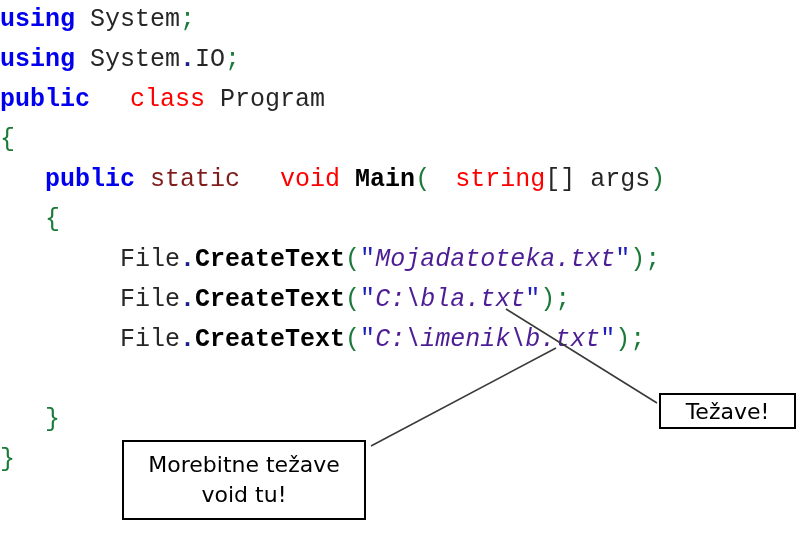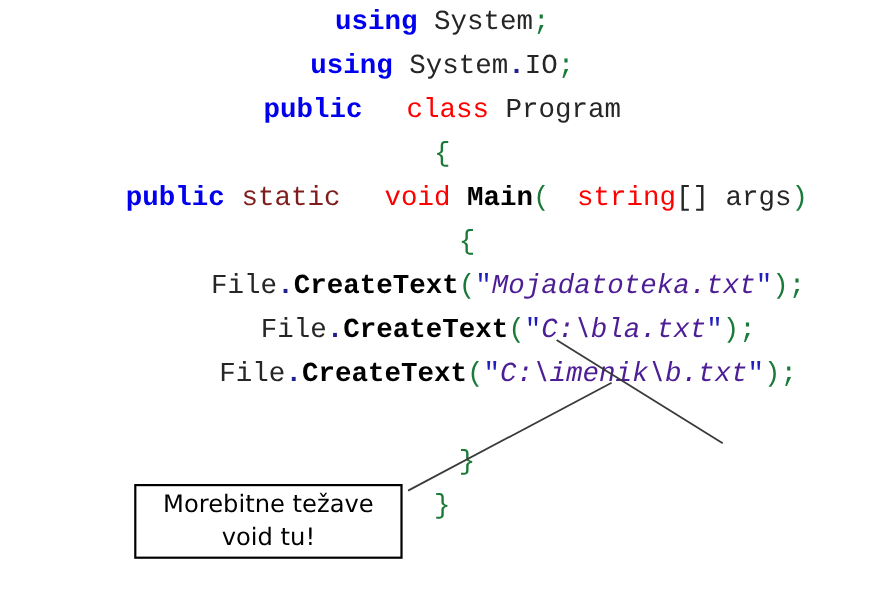--- a/index.html
+++ b/index.html
@@ -24,21 +24,20 @@
     width: 804px;
     font-family: "Liberation Mono", "DejaVu Sans Mono", monospace;
     font-size: 25px;
     line-height: 40px;
     white-space: pre;
     letter-spacing: 0px;
   }
   .code .line {
     height: 40px;
     white-space: pre;
-    text-align: center;
   }
   .kw-blue   { color: #0000ee; font-weight: bold; }
   .kw-red    { color: #ff0000; margin-left: 25px; }
   .kw-darkred{ color: #7f1d1d; }
   .ident     { color: #262626; }
   .navy      { color: #000000; font-weight: bold; }
   .dot-blue  { color: #1f1f8f; font-weight: bold; }
   .punct-grn { color: #1a7a38; }
   .str       { color: #4c1d95; font-style: italic; }
   .quote     { color: #1f1fc0; }
@@ -62,21 +61,21 @@
     left: 659px;
     top: 393px;
     width: 137px;
     height: 36px;
     font-size: 22px;
   }
   #callout-morebitne {
     left: 122px;
     top: 440px;
     width: 244px;
-    height: 68px;
+    height: 80px;
     font-size: 22px;
     line-height: 30px;
   }
   #callout-morebitne .txt { display: block; }
 
   
   .connectors {
     position: absolute;
     left: 0;
     top: 0;
@@ -91,20 +90,23 @@
 
 <div id="stage">
 
   <div class="code" id="code-block"><div class="line"><span class="kw-blue">using</span><span class="ident"> System</span><span class="punct-grn">;</span></div><div class="line"><span class="kw-blue">using</span><span class="ident"> System</span><span class="dot-blue">.</span><span class="ident">IO</span><span class="punct-grn">;</span></div><div class="line"><span class="kw-blue">public</span><span class="ident"> </span><span class="kw-red">class</span><span class="ident"> Program</span></div><div class="line"><span class="brace">{</span></div><div class="line"><span class="ident">   </span><span class="kw-blue">public</span><span class="ident"> </span><span class="kw-darkred">static</span><span class="ident"> </span><span class="kw-red">void</span><span class="ident"> </span><span class="navy">Main</span><span class="punct-grn">(</span><span class="kw-red">string</span><span class="ident">[] </span><span class="ident">args</span><span class="punct-grn">)</span></div><div class="line"><span class="ident">   </span><span class="brace">{</span></div><div class="line"><span class="ident">        </span><span class="ident">File</span><span class="dot-blue">.</span><span class="navy">CreateText</span><span class="punct-grn">(</span><span class="quote">"</span><span class="str">Mojadatoteka.txt</span><span class="quote">"</span><span class="punct-grn">);</span></div><div class="line"><span class="ident">        </span><span class="ident">File</span><span class="dot-blue">.</span><span class="navy">CreateText</span><span class="punct-grn">(</span><span class="quote">"</span><span class="str">C:\bla.txt</span><span class="quote">"</span><span class="punct-grn">);</span></div><div class="line"><span class="ident">        </span><span class="ident">File</span><span class="dot-blue">.</span><span class="navy">CreateText</span><span class="punct-grn">(</span><span class="quote">"</span><span class="str">C:\imenik\b.txt</span><span class="quote">"</span><span class="punct-grn">);</span></div><div class="line">&nbsp;</div><div class="line"><span class="ident">   </span><span class="brace">}</span></div><div class="line"><span class="brace">}</span></div></div>
 
   <svg class="connectors" id="connector-svg" viewBox="0 0 804 538" width="804" height="538" xmlns="http://www.w3.org/2000/svg">
       <line x1="556" y1="348" x2="371" y2="446" stroke="#3a3a3a" stroke-width="1.6"></line>
       <line x1="506" y1="309" x2="657" y2="403" stroke="#3a3a3a" stroke-width="1.6"></line>
     </svg>
 
+  <div class="callout" id="callout-tezave">
+    <span>Težave!</span>
+  </div>
 
   <div class="callout" id="callout-morebitne">
     <span>
       <span class="txt">Morebitne težave</span>
       <span class="txt">void tu!</span>
     </span>
   </div>
 
 </div>
 

